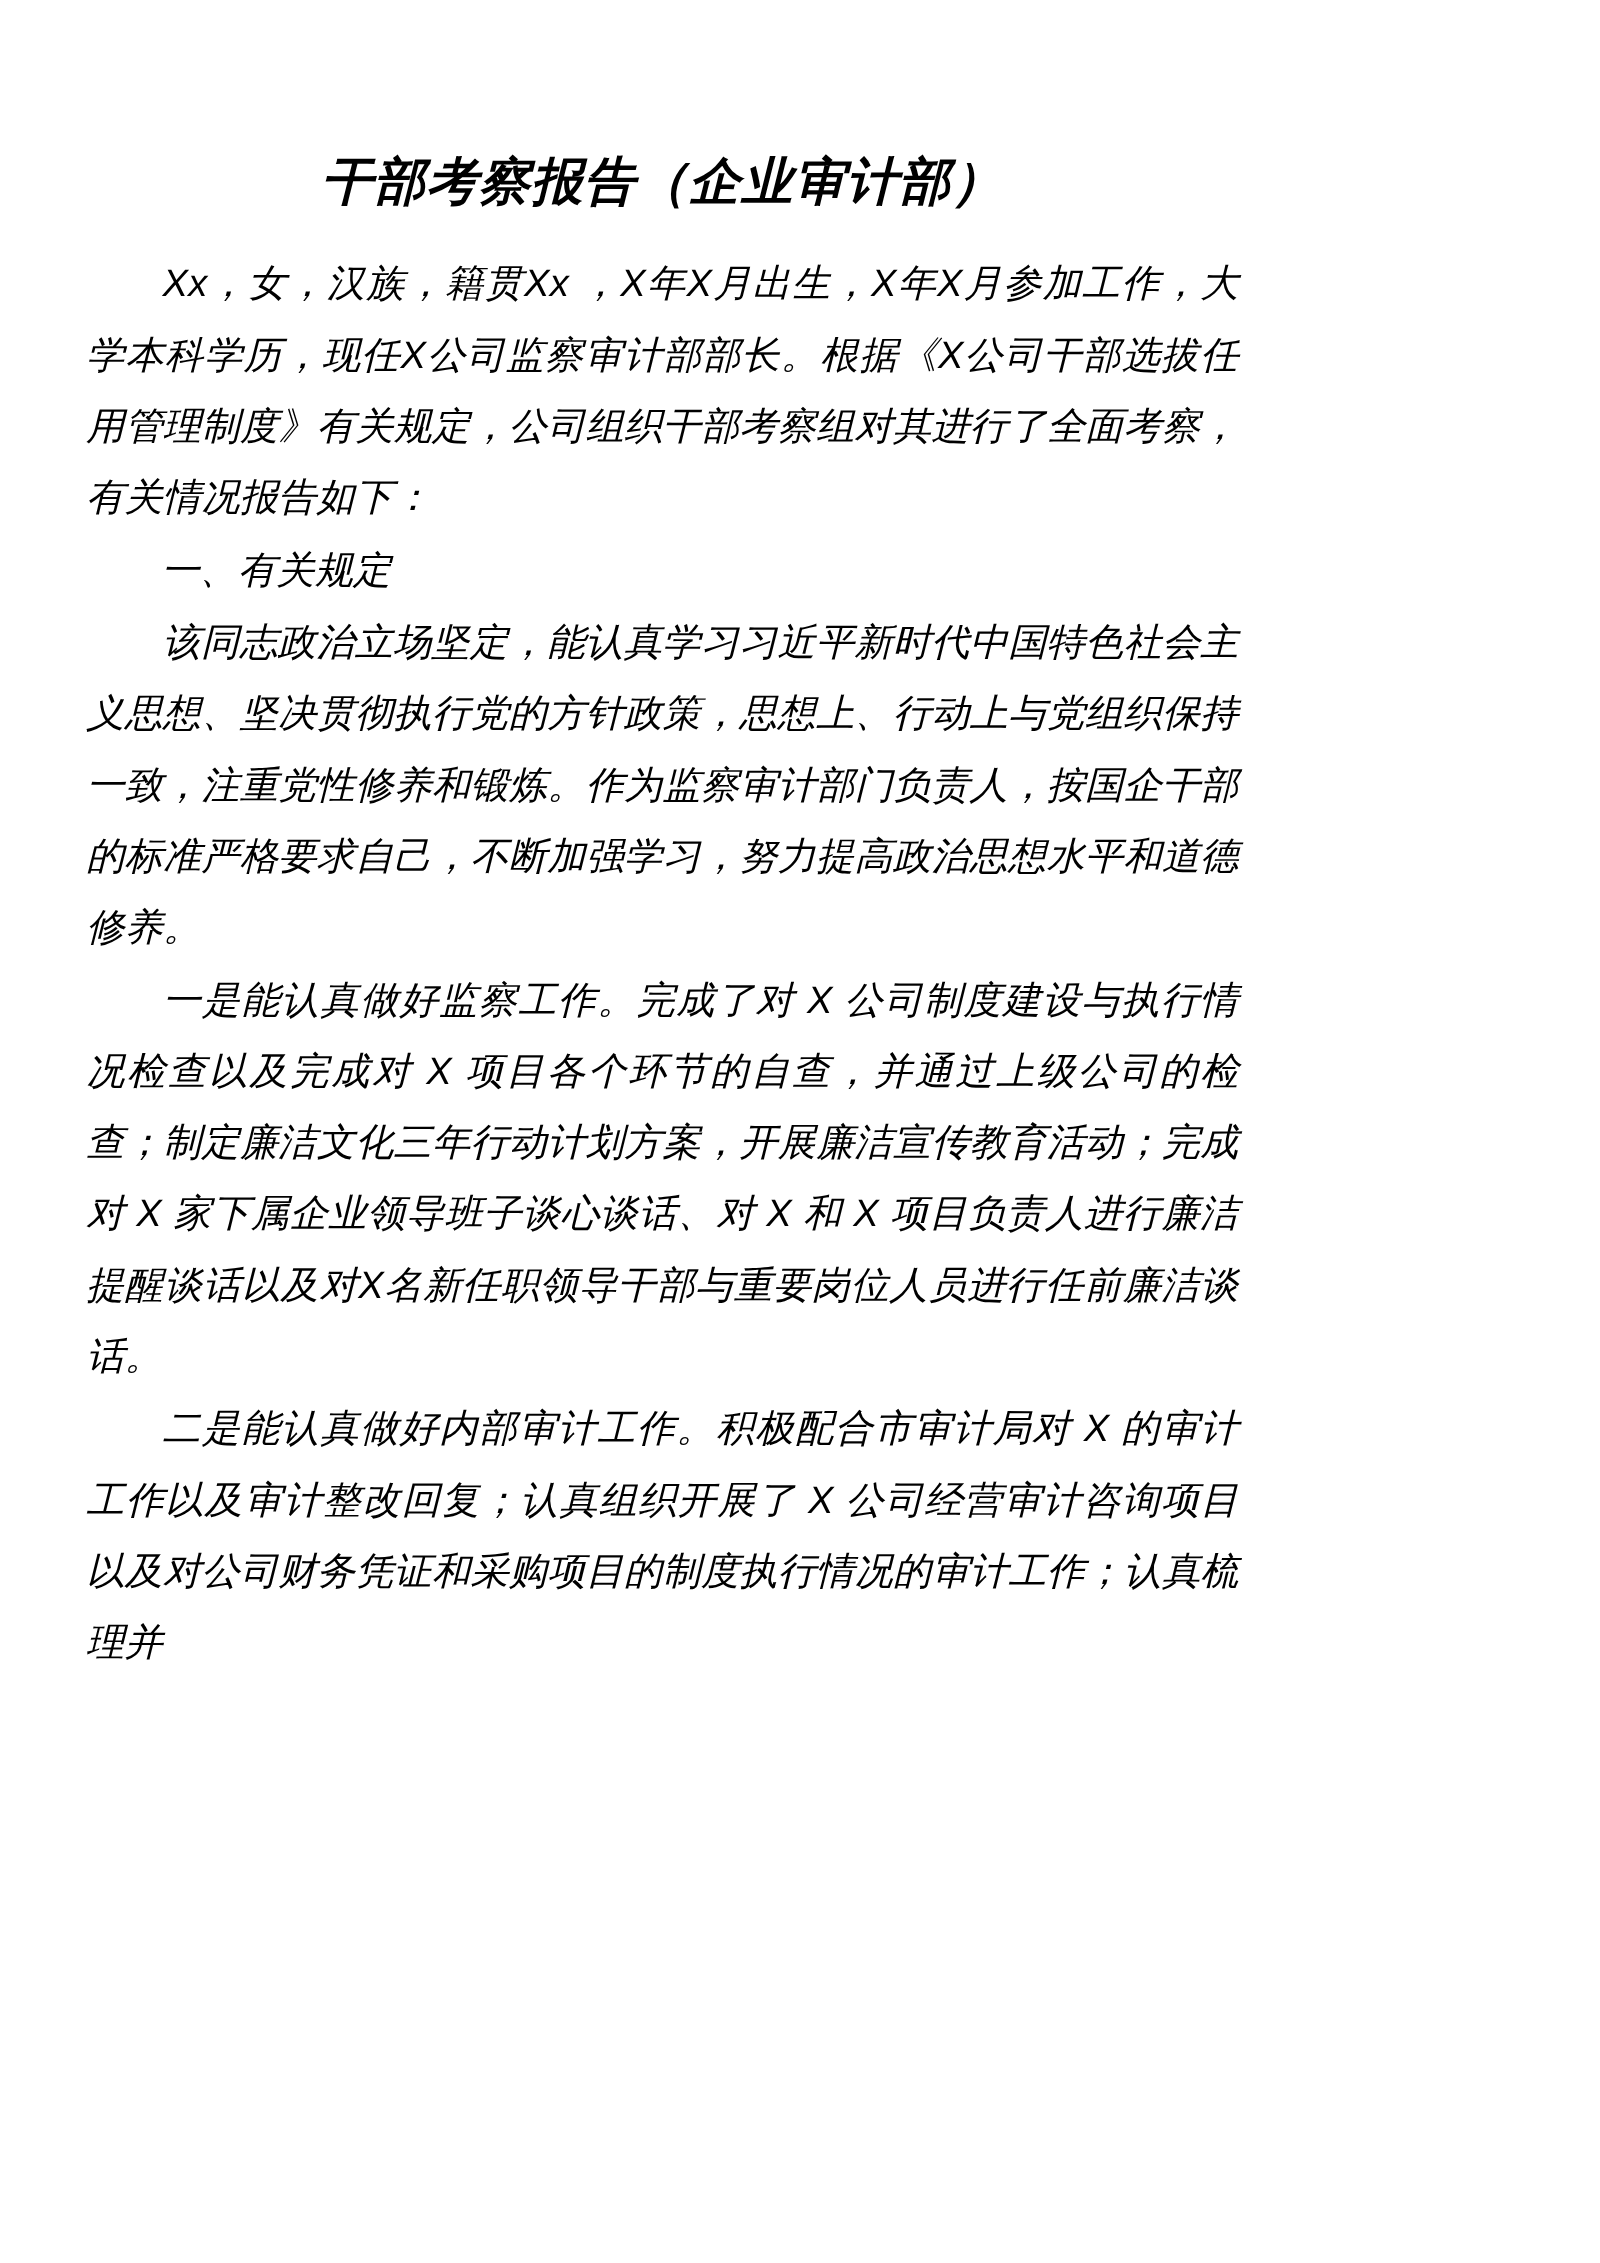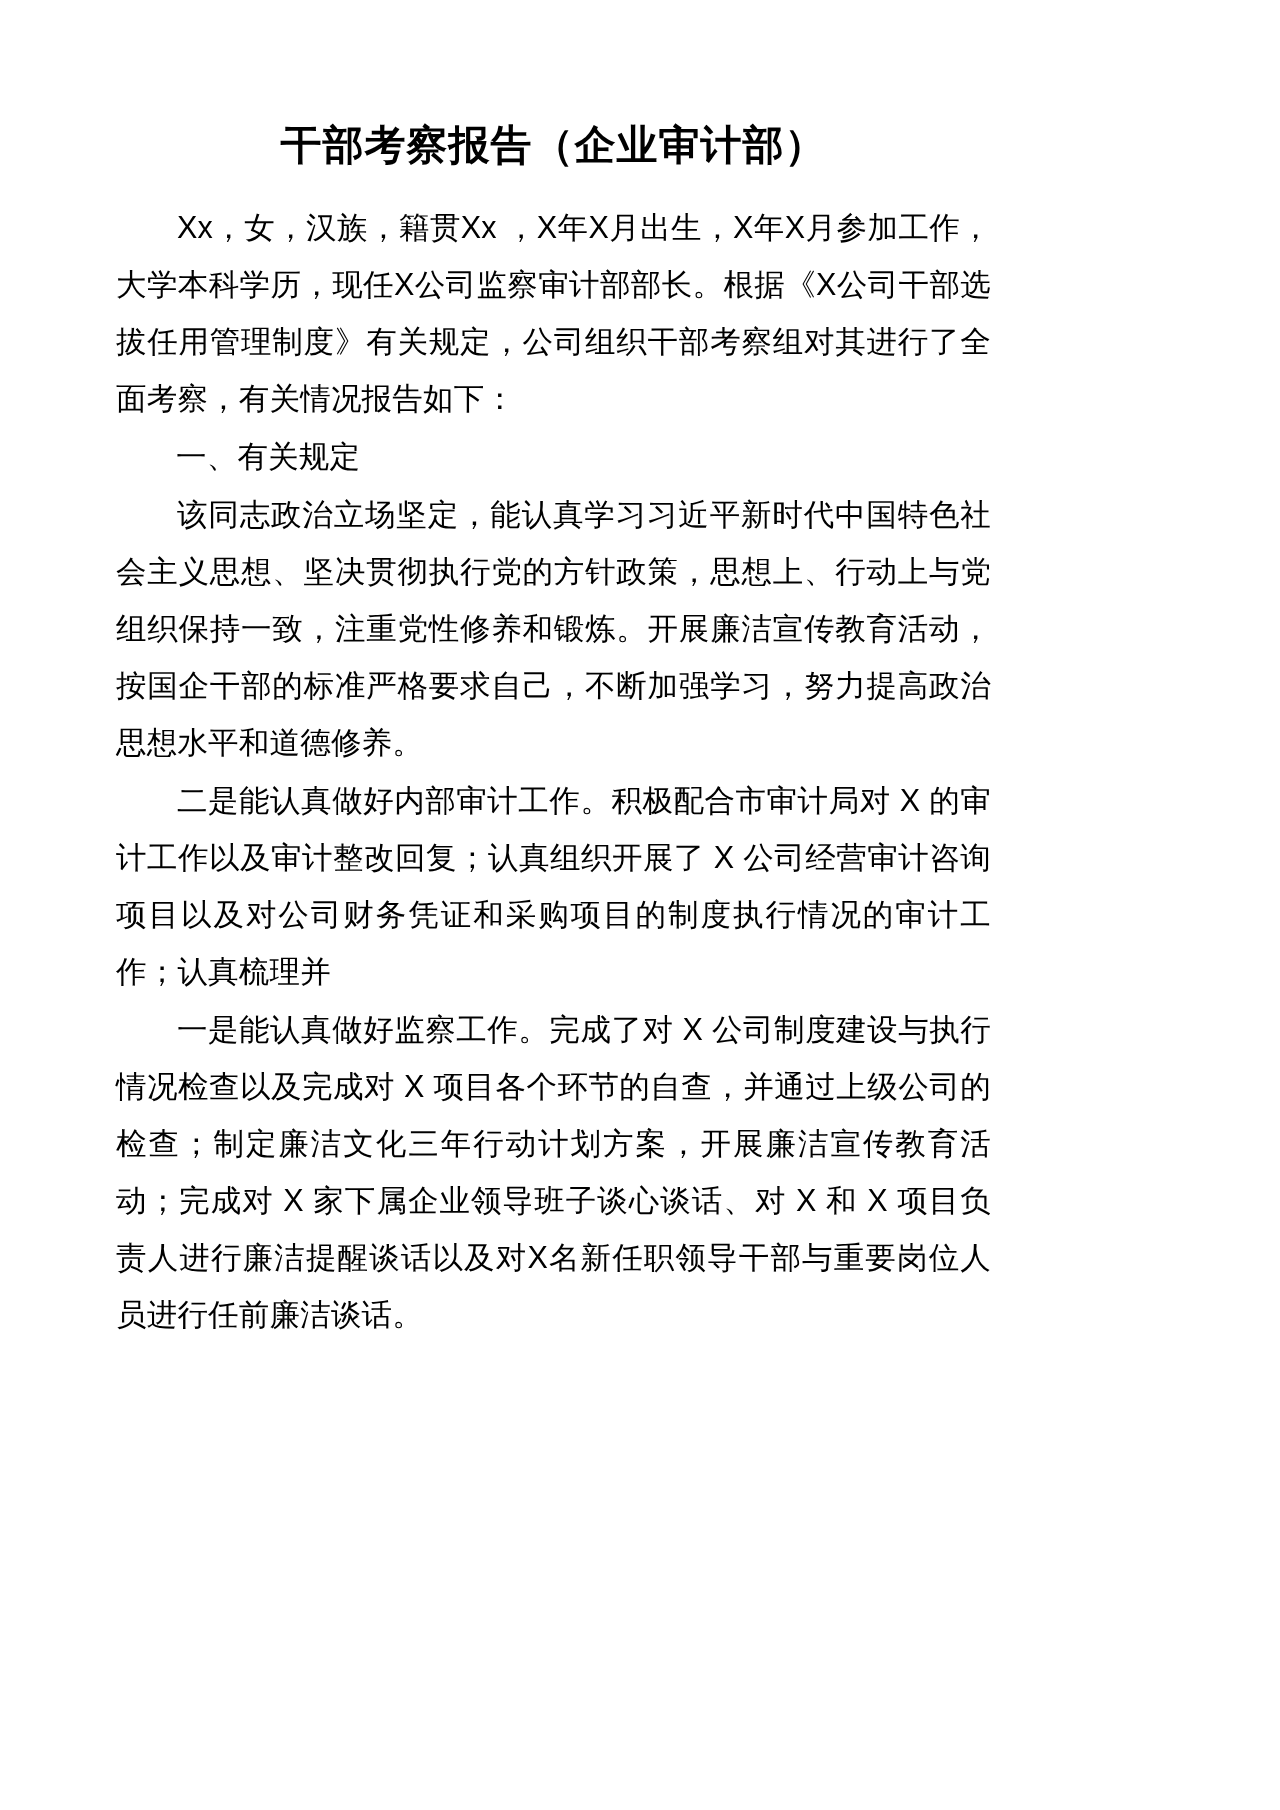--- a/index.html
+++ b/index.html
@@ -11,22 +11,23 @@
     width: 1280px;
     height: 1810px;
     font-family: "Liberation Sans", "DejaVu Sans", sans-serif;
     color: #000000;
     overflow: hidden;
   }
   .page {
     box-sizing: border-box;
     width: 1100px;
     height: 1810px;
-    padding: 118px 108px 0 115px;
+    padding: 118px 108px 0 68px;
     background: #ffffff;
+    font-style: italic;
   }
   .doc-title {
     font-size: 41px;
     font-weight: 700;
     text-align: center;
     letter-spacing: 1px;
     line-height: 1.35;
     margin: 0 0 26px 0;
     font-family: "Liberation Sans", "DejaVu Sans", sans-serif;
   }
@@ -51,20 +52,20 @@
 </head>
 <body>
 
 <div class="page">
   <h1 class="doc-title">干部考察报告（企业审计部）</h1>
 
   <p class="para">Xx，女，汉族，籍贯Xx ，X年X月出生，X年X月参加工作，大学本科学历，现任X公司监察审计部部长。根据《X公司干部选拔任用管理制度》有关规定，公司组织干部考察组对其进行了全面考察，有关情况报告如下：</p>
 
   <p class="heading">一、有关规定</p>
 
-  <p class="para">该同志政治立场坚定，能认真学习习近平新时代中国特色社会主义思想、坚决贯彻执行党的方针政策，思想上、行动上与党组织保持一致，注重党性修养和锻炼。开展廉洁宣传教育活动，按国企干部的标准严格要求自己，不断加强学习，努力提高政治思想水平和道德修养。</p>
+  <p class="para">该同志政治立场坚定，能认真学习习近平新时代中国特色社会主义思想、坚决贯彻执行党的方针政策，思想上、行动上与党组织保持一致，注重党性修养和锻炼。作为监察审计部门负责人，按国企干部的标准严格要求自己，不断加强学习，努力提高政治思想水平和道德修养。</p>
 
 
 
+  <p class="para">一是能认真做好监察工作。完成了对 X 公司制度建设与执行情况检查以及完成对 X 项目各个环节的自查，并通过上级公司的检查；制定廉洁文化三年行动计划方案，开展廉洁宣传教育活动；完成对 X 家下属企业领导班子谈心谈话、对 X 和 X 项目负责人进行廉洁提醒谈话以及对X名新任职领导干部与重要岗位人员进行任前廉洁谈话。</p>
+
   <p class="para">二是能认真做好内部审计工作。积极配合市审计局对 X 的审计工作以及审计整改回复；认真组织开展了 X 公司经营审计咨询项目以及对公司财务凭证和采购项目的制度执行情况的审计工作；认真梳理并</p>
-
-  <p class="para">一是能认真做好监察工作。完成了对 X 公司制度建设与执行情况检查以及完成对 X 项目各个环节的自查，并通过上级公司的检查；制定廉洁文化三年行动计划方案，开展廉洁宣传教育活动；完成对 X 家下属企业领导班子谈心谈话、对 X 和 X 项目负责人进行廉洁提醒谈话以及对X名新任职领导干部与重要岗位人员进行任前廉洁谈话。</p>
 </div>
 
 </body></html>

